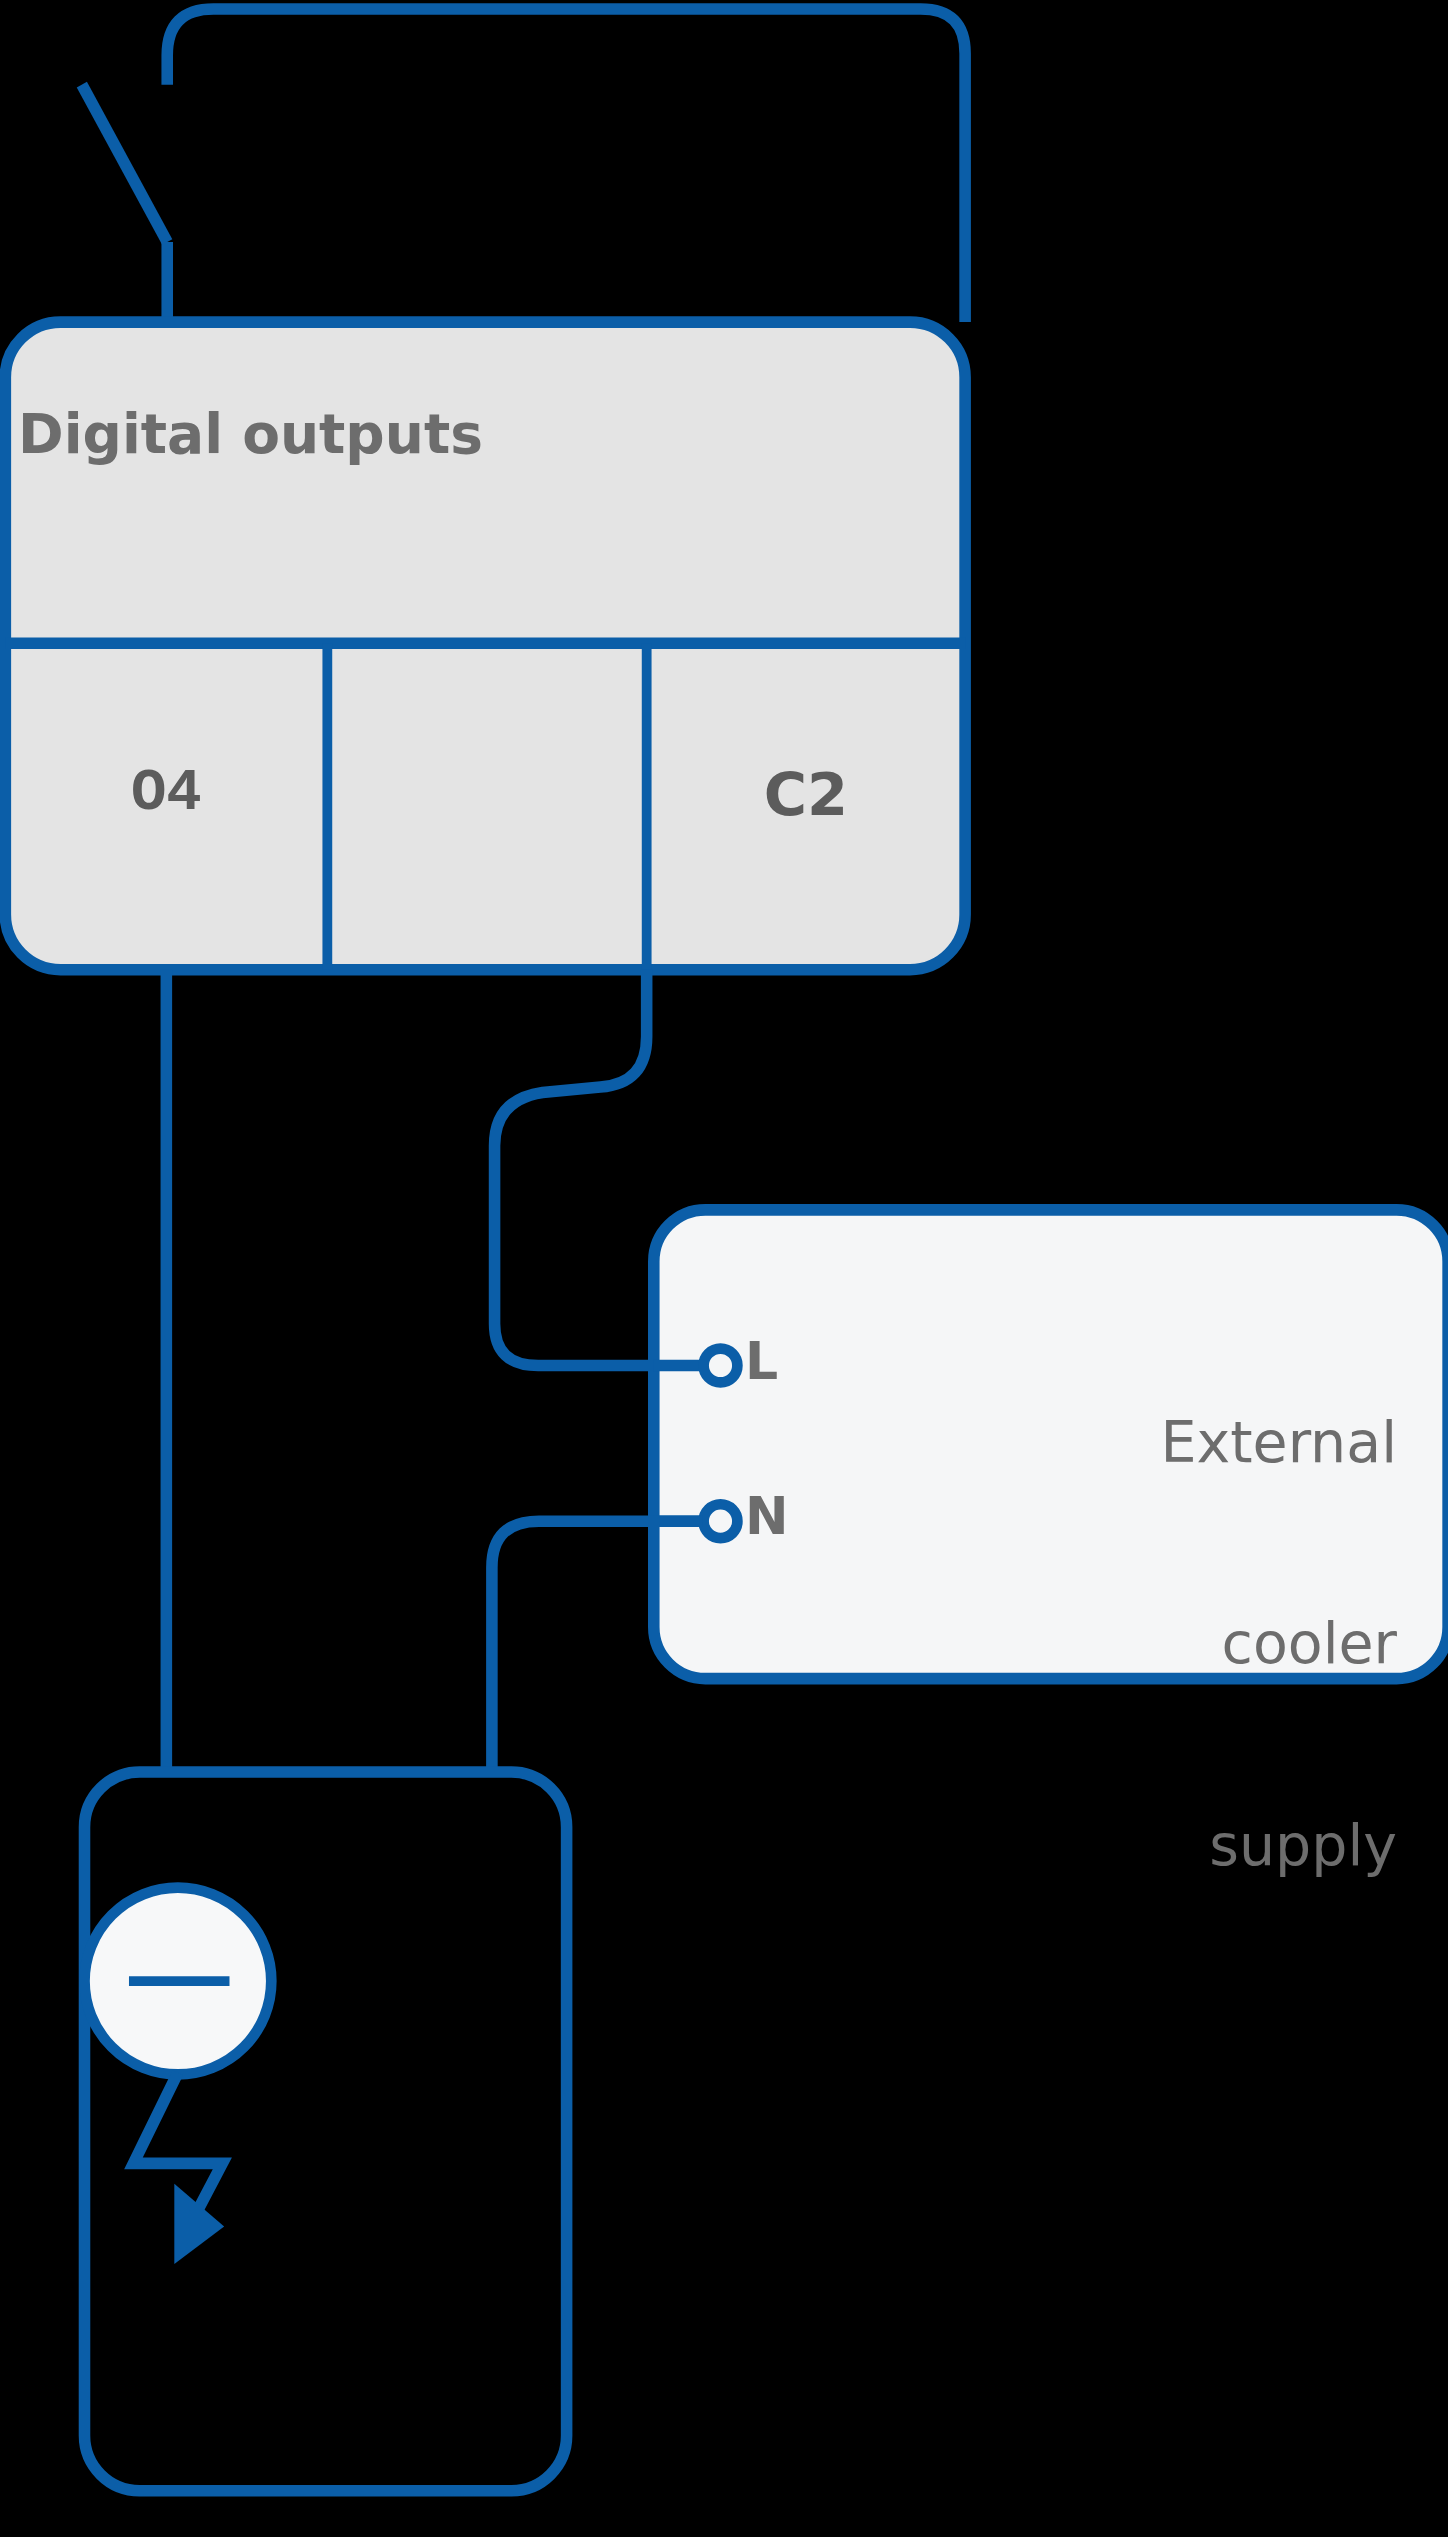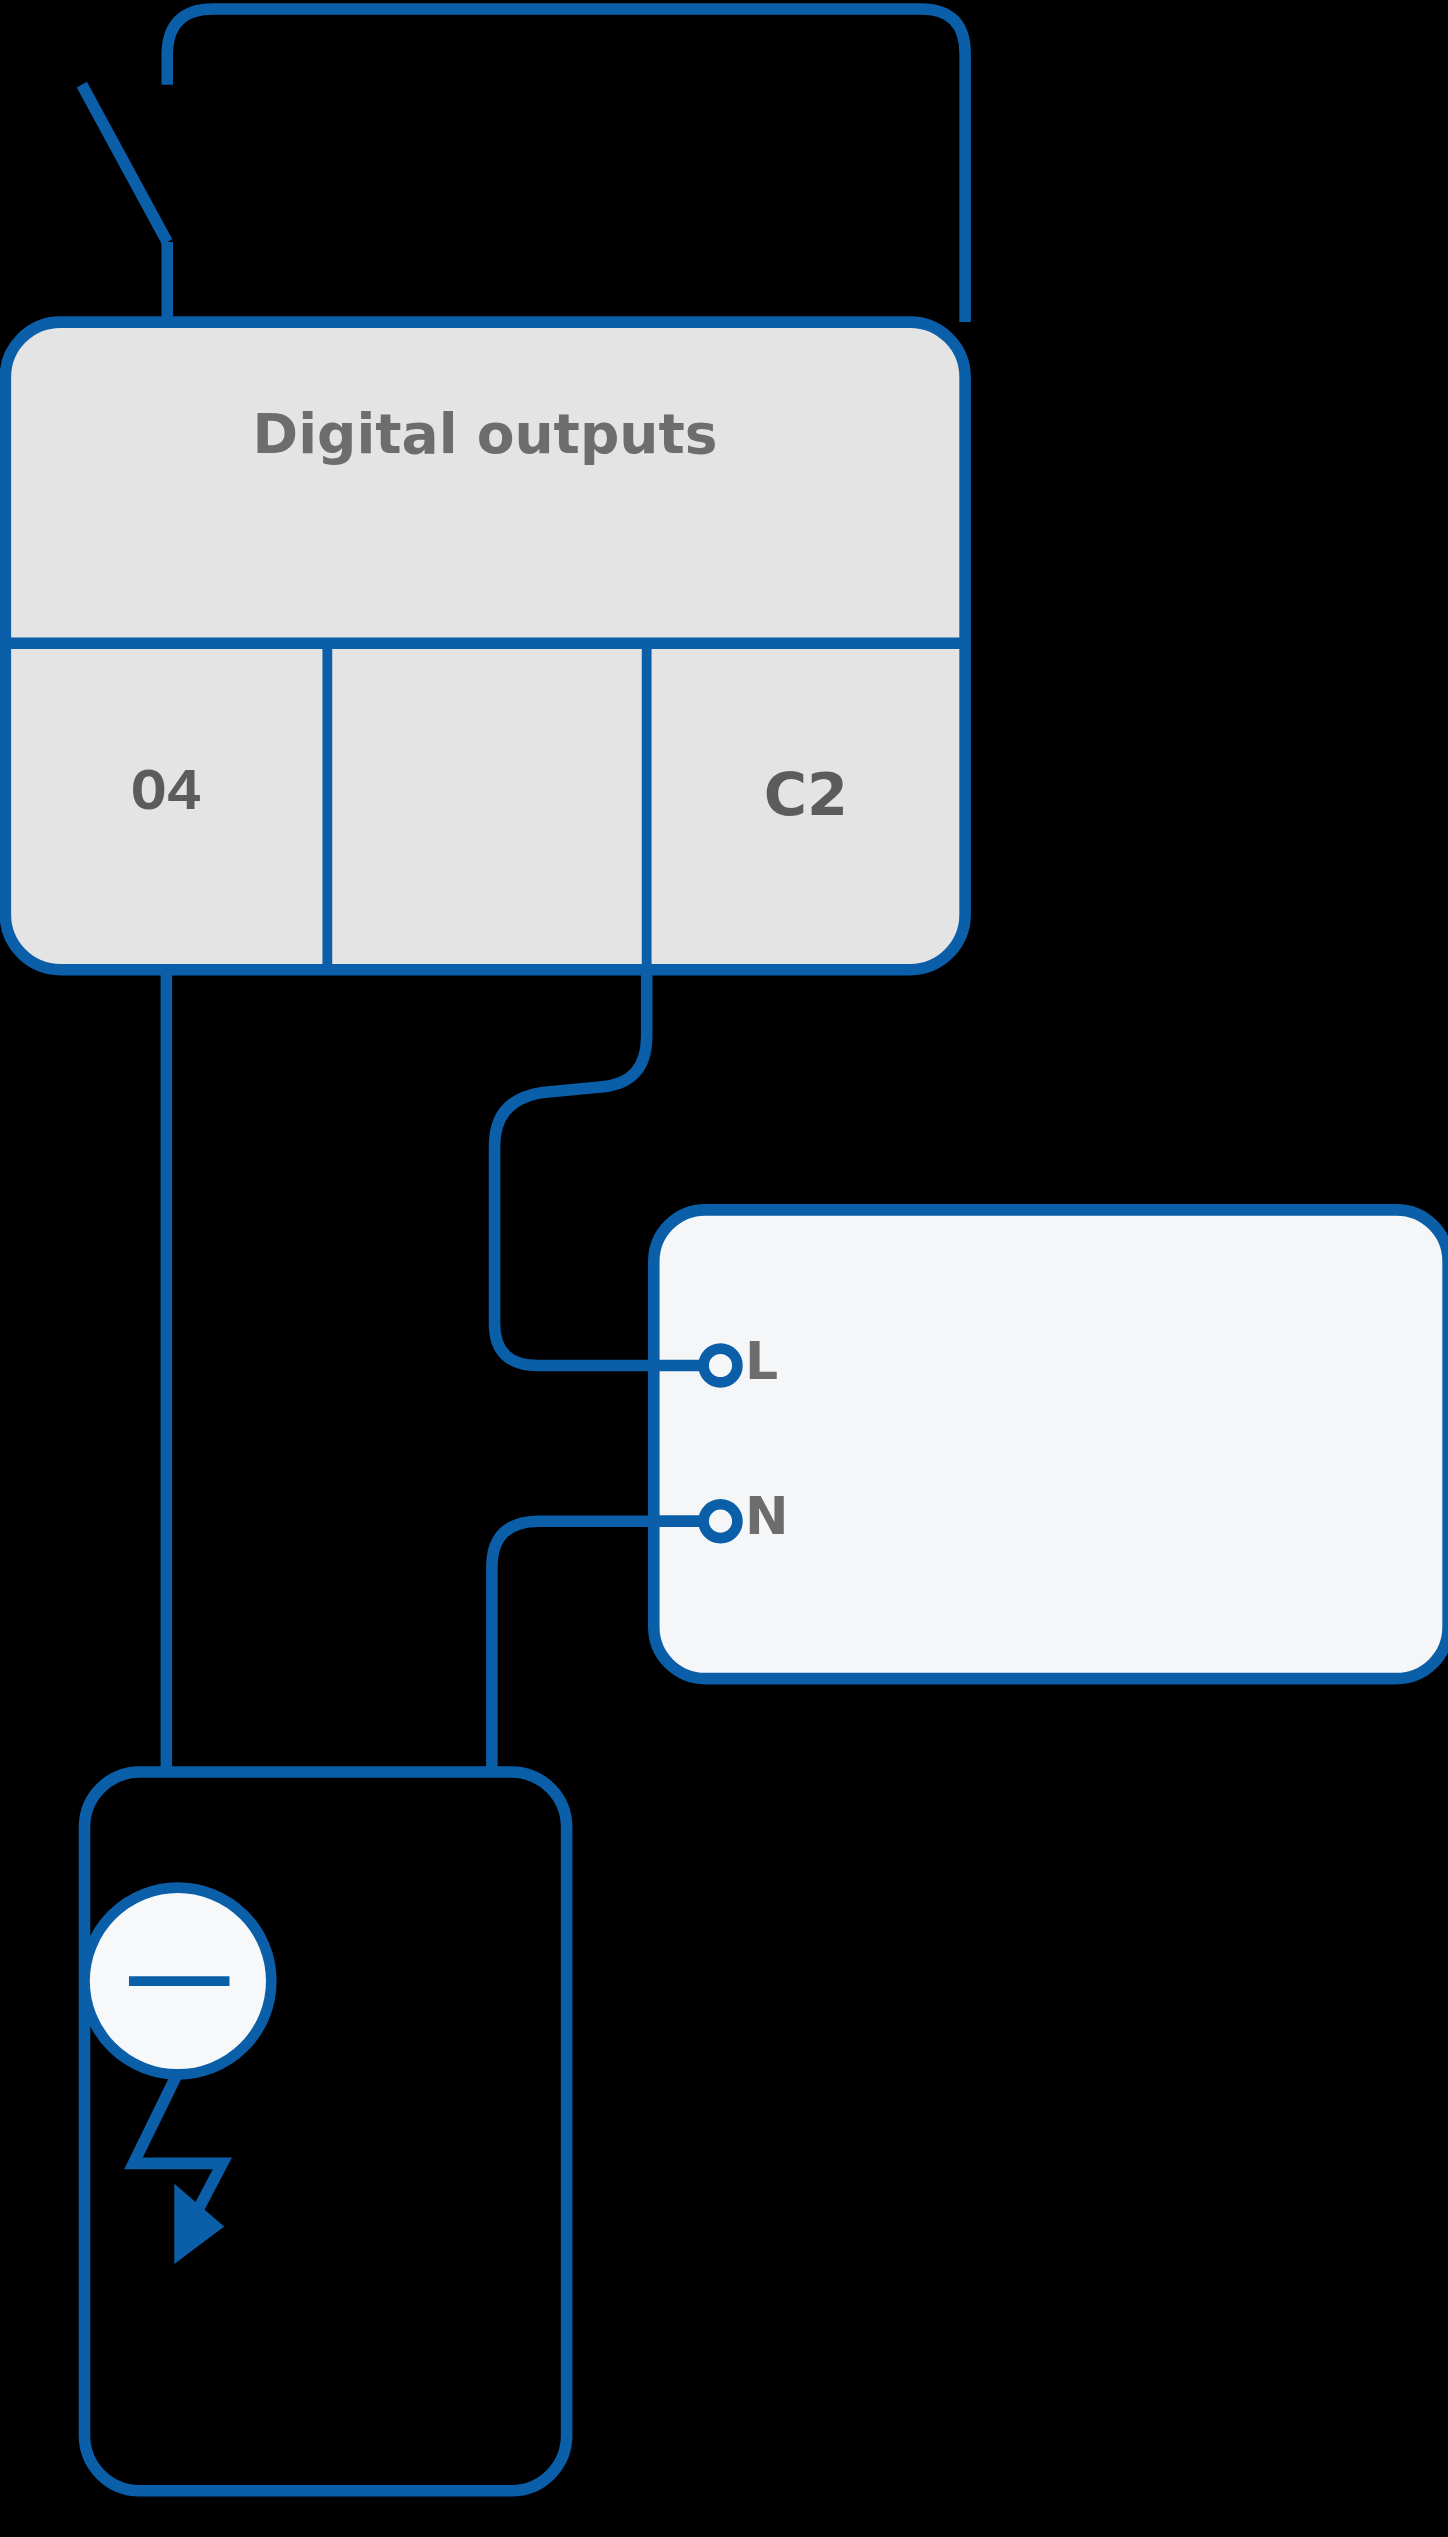--- a/index.html
+++ b/index.html
@@ -98,26 +98,31 @@
 
     <rect x="95" y="1992" width="542" height="808" rx="62" ry="62" fill="none" stroke="#0b5ea8" stroke-width="13"></rect>
 
     <circle cx="200" cy="2227" r="105" fill="#f7f8f9" stroke="#0b5ea8" stroke-width="12"></circle>
     <line x1="145" y1="2227" x2="258" y2="2227" stroke="#0b5ea8" stroke-width="11"></line>
 
     <path d="M 200 2330 L 150 2432 L 250 2432 L 208 2512" fill="none" stroke="#0b5ea8" stroke-width="13" stroke-linejoin="miter" stroke-linecap="butt"></path>
     <polygon points="196,2455 196,2545 252,2503" fill="#0b5ea8"></polygon>
   </svg>
 
-  <div class="lbl lbl-title" style="left:0px; top:402px; width:970px; text-align:center;">Digital outputs</div>
+  <div class="lbl lbl-title" style="left:18px; top:402px; width:970px; ">Digital outputs</div>
 
   <div class="lbl lbl-pin" style="left:5.3px; top:760px; width:322px; text-align:center;font-family:Liberation Mono, monospace;">O4</div>
 
 
   <div class="lbl lbl-pin" style="left:647px; top:760px; width:318px; text-align:center;">C2</div>
 
   <div class="lbl lbl-term" style="left:745px; top:1331px;">L</div>
 
   <div class="lbl lbl-term" style="left:745px; top:1486px;">N</div>
 
+  <div class="lbl lbl-supply" style="left:943px; top:1274px; width:454px;">
+    <div>External</div>
+    <div>cooler</div>
+    <div>supply</div>
+  </div>
 
 </div>
 
 
 </body></html>

